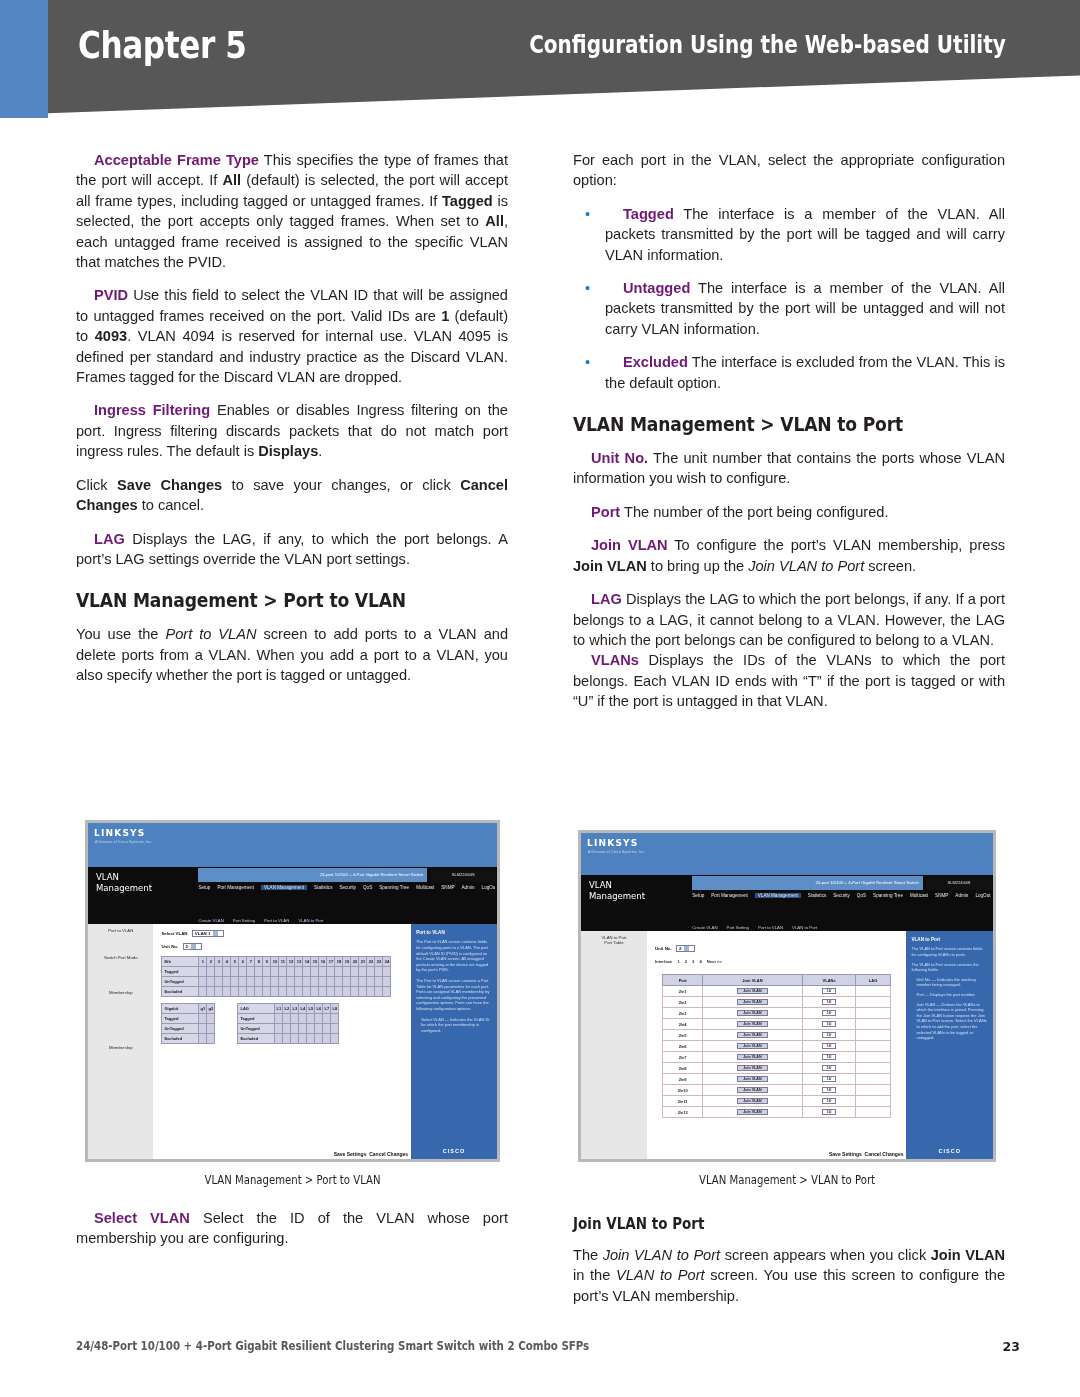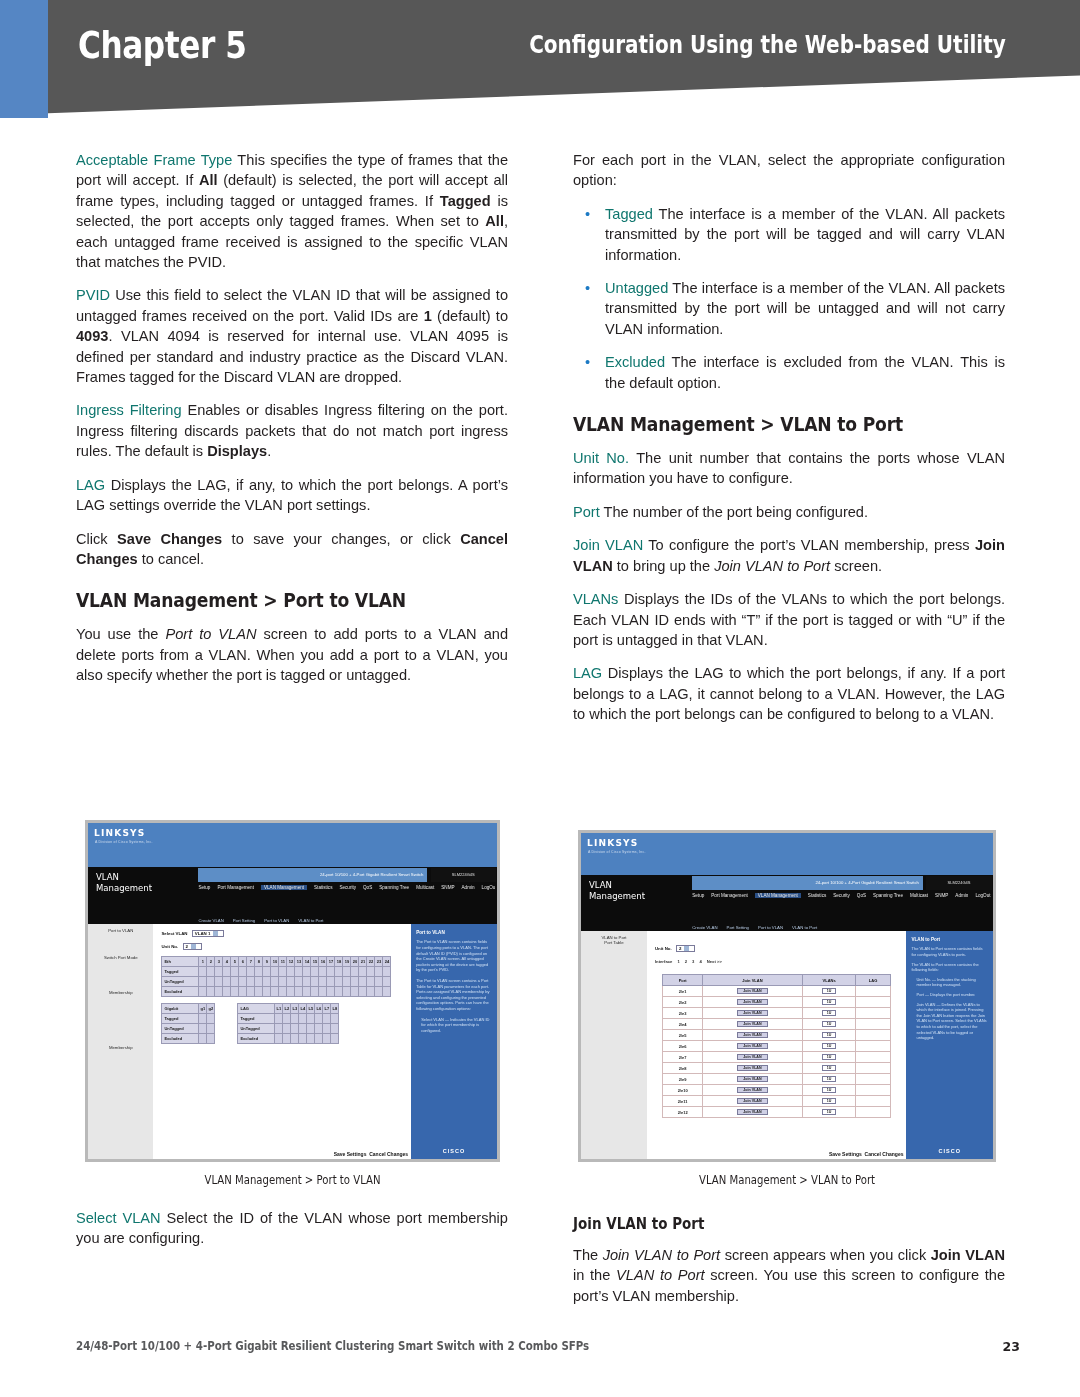--- a/index.html
+++ b/index.html
@@ -86,22 +86,23 @@
     line-height: 20.4px;
     text-align: justify;
     font-family: "Liberation Sans", sans-serif;
     color: #231f20;
     -webkit-hyphens: none;
     hyphens: none;
   }
   p.body.last { margin-bottom: 0; }
 
   .term {
-    color: #0f766e;
-    font-weight: 400;
+    color: #701a75;
+    font-weight: 700;
+    margin-left: 18px;
   }
   .b { font-weight: 700; }
   .i { font-style: italic; }
 
   h2.heading {
     font-family: "DejaVu Sans", sans-serif;
     font-weight: 700;
     font-size: 19.5px;
     color: #231f20;
     margin: 20px 0 12px 0;
@@ -427,23 +428,23 @@
 <div id="content">
 
   <div class="col left">
 
     <p class="body"><span class="term">Acceptable Frame Type</span><span>  This specifies the type of frames that the port will accept. If </span><span class="b">All</span><span> (default) is selected, the port will accept all frame types, including tagged or untagged frames. If </span><span class="b">Tagged</span><span> is selected, the port accepts only tagged frames. When set to </span><span class="b">All</span><span>, each untagged frame received is assigned to the specific VLAN that matches the PVID.</span></p>
 
     <p class="body"><span class="term">PVID</span><span>  Use this field to select the VLAN ID that will be assigned to untagged frames received on the port. Valid IDs are </span><span class="b">1</span><span> (default) to </span><span class="b">4093</span><span>. VLAN 4094 is reserved for internal use. VLAN 4095 is defined per standard and industry practice as the Discard VLAN. Frames tagged for the Discard VLAN are dropped.</span></p>
 
     <p class="body"><span class="term">Ingress Filtering</span><span>  Enables or disables Ingress filtering on the port. Ingress filtering discards packets that do not match port ingress rules. The default is </span><span class="b">Displays</span><span>.</span></p>
 
+    <p class="body"><span>Click </span><span class="b">Save Changes</span><span> to save your changes, or click </span><span class="b">Cancel Changes</span><span> to cancel.</span></p>
+
     <p class="body"><span class="term">LAG</span><span>  Displays the LAG, if any, to which the port belongs. A port’s LAG settings override the VLAN port settings.</span></p>
-
-    <p class="body"><span>Click </span><span class="b">Save Changes</span><span> to save your changes, or click </span><span class="b">Cancel Changes</span><span> to cancel.</span></p>
 
     <h2 class="heading">VLAN Management &gt; Port to VLAN</h2>
 
     <p class="body"><span>You use the </span><span class="i">Port to VLAN</span><span> screen to add ports to a VLAN and delete ports from a VLAN. When you add a port to a VLAN, you also specify whether the port is tagged or untagged.</span></p>
 
   </div>
 
   <div class="col right">
 
     <p class="body"><span>For each port in the VLAN, select the appropriate configuration option:</span></p>
@@ -456,29 +457,29 @@
         <span class="dot">•</span><span class="term">Untagged</span><span>  The interface is a member of the VLAN. All packets transmitted by the port will be untagged and will not carry VLAN information.</span>
       </li>
       <li>
         <span class="dot">•</span><span class="term">Excluded</span><span>  The interface is excluded from the VLAN. This is the default option.</span>
       </li>
     </ul>
 
     <h2 class="heading">VLAN Management &gt; VLAN to Port</h2>
 
 
-    <p class="body"><span class="term">Unit No.</span><span>  The unit number that contains the ports whose VLAN information you have to configure.</span></p>
+    <p class="body"><span class="term">Unit No.</span><span>  The unit number that contains the ports whose VLAN information you wish to configure.</span></p>
 
     <p class="body"><span class="term">Port</span><span>  The number of the port being configured.</span></p>
 
     <p class="body"><span class="term">Join VLAN</span><span>  To configure the port’s VLAN membership, press </span><span class="b">Join VLAN</span><span> to bring up the </span><span class="i">Join VLAN to Port</span><span> screen.</span></p>
 
+    <p class="body last"><span class="term">LAG</span><span>  Displays the LAG to which the port belongs, if any. If a port belongs to a LAG, it cannot belong to a VLAN. However, the LAG to which the port belongs can be configured to belong to a VLAN.</span></p>
+
     <p class="body"><span class="term">VLANs</span><span>  Displays the IDs of the VLANs to which the port belongs. Each VLAN ID ends with “T” if the port is tagged or with “U” if the port is untagged in that VLAN.</span></p>
-
-    <p class="body last"><span class="term">LAG</span><span>  Displays the LAG to which the port belongs, if any. If a port belongs to a LAG, it cannot belong to a VLAN. However, the LAG to which the port belongs can be configured to belong to a VLAN.</span></p>
   </div>
 </div>
 
 <div class="figure" style="left:85px; top:820px; width:415px;">
   <div class="shot" style="height:342px;">
 
     <div class="ui-logo-bar">
       <div class="ui-logo">LINKSYS</div>
       <div class="ui-logo-sub">A Division of Cisco Systems, Inc.</div>
     </div>

